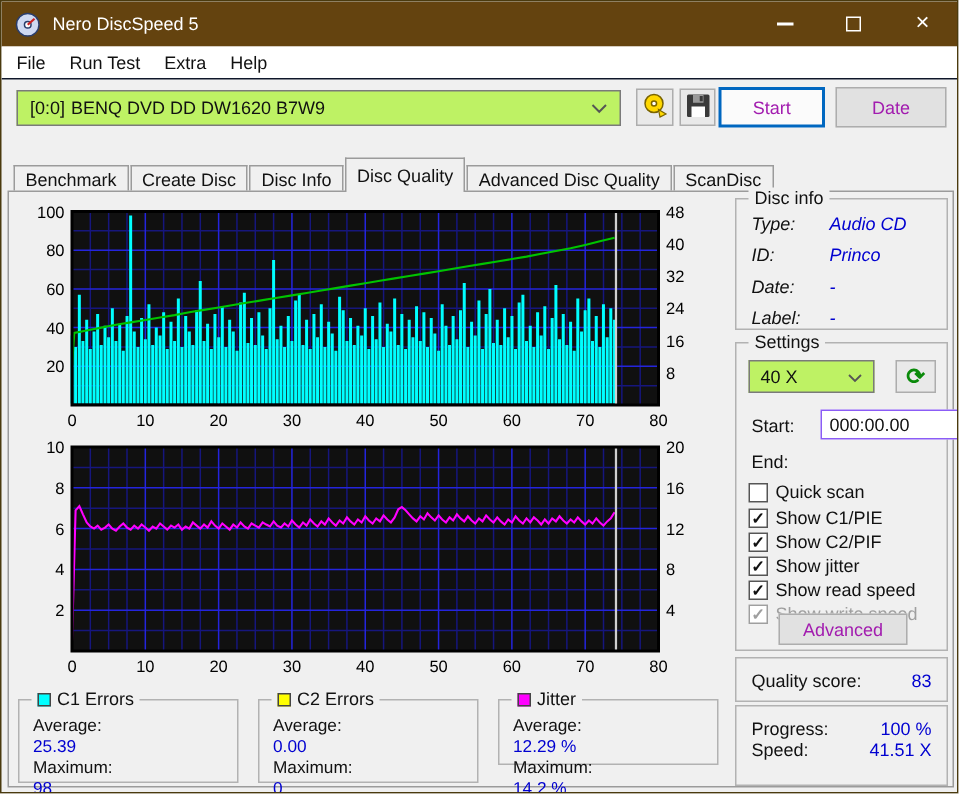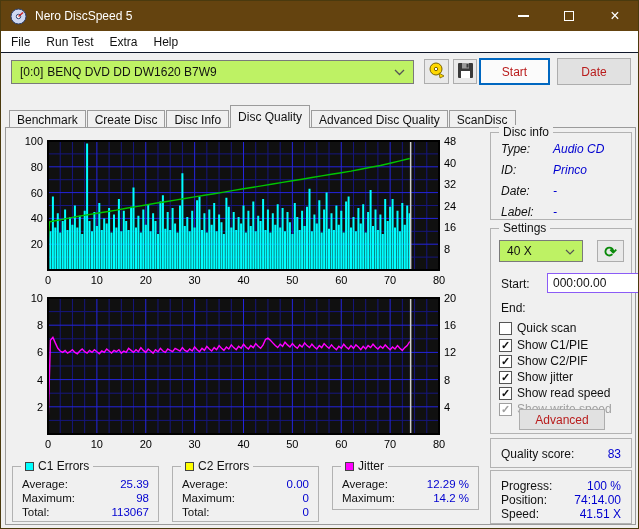--- a/index.html
+++ b/index.html
@@ -24,21 +24,21 @@
   
   .combobox{position:absolute;background:#bef264;border:1px solid #7a7a7a;display:flex;
     align-items:center;font-size:12px;color:#111;}
   .drive{left:10px;top:59px;width:403px;height:24px;padding:0 8px;}
   .drivename{margin-left:4px;}
   .chev{margin-left:auto;}
   .toolbtn{position:absolute;background:#e9e9e9;border:1px solid #adadad;display:flex;
     align-items:center;justify-content:center;padding:0;}
   .btn-eject{left:423px;top:58px;width:25px;height:25px;}
   .btn-save{left:452px;top:58px;width:24px;height:25px;}
-  .pushbtn{position:absolute;font-family:"Liberation Sans",sans-serif;font-size:12px;color:#b91c1c;
+  .pushbtn{position:absolute;font-family:"Liberation Sans",sans-serif;font-size:12px;color:#a21caf;
     display:flex;align-items:center;justify-content:center;}
   .btn-start{left:478px;top:57px;width:71px;height:27px;background:#fbfbfb;border:2px solid #0067c0;}
   .btn-exit{left:556px;top:57px;width:74px;height:27px;background:#e1e1e1;border:1px solid #adadad;}
   
   .tabs{position:absolute;left:8px;top:104px;height:23px;display:flex;align-items:flex-end;font-size:12px;}
   .tab{height:18px;border:1px solid #9b9b9b;border-bottom:none;background:#f0f0f0;
     padding:2px 7px 0 7px;margin-right:1px;white-space:nowrap;color:#111;}
   .tab.active{height:23px;padding-top:4px;position:relative;z-index:5;}
   .tabpanel{position:absolute;left:4px;top:126px;width:631px;height:398px;border:1px solid #9b9b9b;
     background:#f0f0f0;}
@@ -46,21 +46,21 @@
   .chart{position:absolute;left:0;}
   .chart1{top:0px;}
   .chart2{top:162px;}
   svg text{font-family:"Liberation Sans",sans-serif;}
   
   .gbox{position:absolute;border:1px solid #b2b2b2;background:#f0f0f0;}
   .gt{position:absolute;top:-8px;left:8px;background:#f0f0f0;padding:0 4px;font-size:12px;
     line-height:14px;color:#111;display:flex;align-items:center;gap:4px;}
   .swatch{width:9px;height:9px;border:1px solid #444;display:inline-block;}
   .srow{display:flex;justify-content:space-between;padding:0 9px;font-size:11.5px;
-    color:#111;line-height:14px;}
+    color:#111;line-height:14px;flex-direction:column;}
   .srow .val{color:#0000d0;}
   .pad-top{padding-top:10px;}
   
   .irow{display:flex;padding:0 0 0 10px;font-size:12px;line-height:21px;color:#111;font-style:italic;}
   .irow .lbl{width:52px;}
   .irow .val{color:#0000d0;}
   
   .speedbox{left:8px;top:11px;width:84px;height:22px;padding:0 7px;position:absolute;}
   .btn-refresh{left:106px;top:11px;width:27px;height:22px;}
   .refresh-glyph{color:#0a8a0a;font-size:15px;font-weight:bold;line-height:15px;}
@@ -422,23 +422,19 @@
       </div>
     </div>
 
     <div class="gbox" style="left:484px;top:342px;width:142px;height:54px;">
       <div style="padding-top:8px;"></div>
       <div class="prow">
           <span>Progress:</span>
           <span class="val">100 %</span>
         </div>
       <div class="prow">
-          <span>Position:</span>
-          <span class="val">74:14.00</span>
-        </div>
-      <div class="prow">
           <span>Speed:</span>
           <span class="val">41.51 X</span>
         </div>
     </div>
 
   </div>
 </div>
 
 </body></html>

